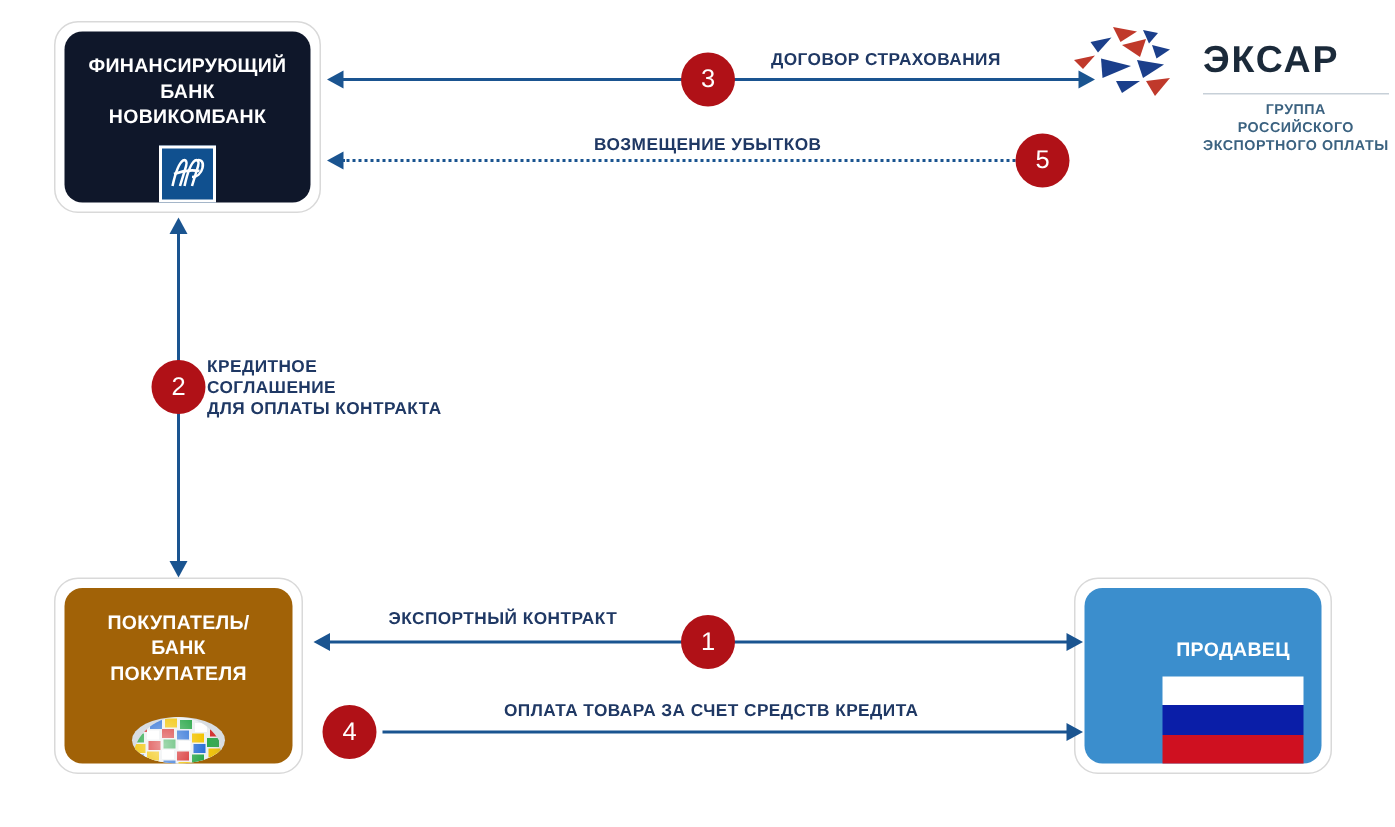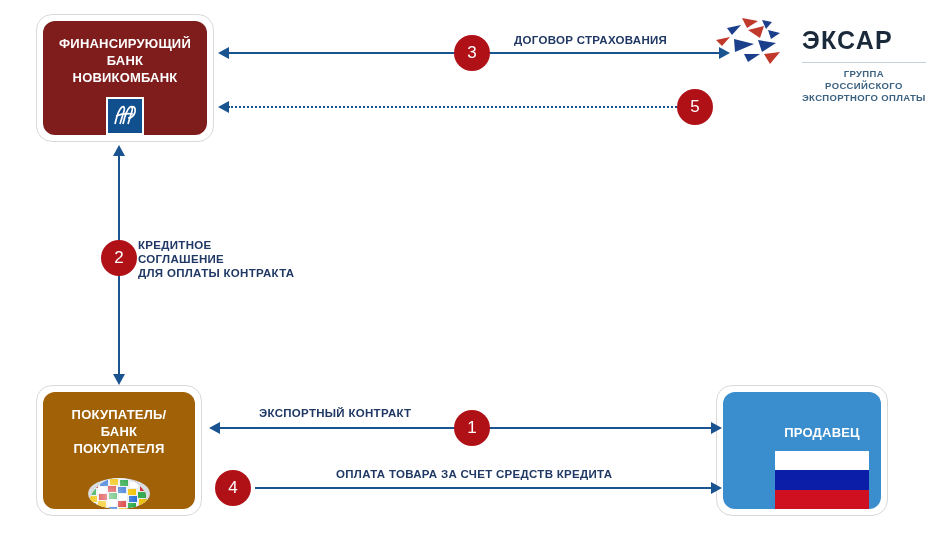--- a/index.html
+++ b/index.html
@@ -33,21 +33,21 @@
     color:#ffffff;
     font-size:13px;
     font-weight:bold;
     line-height:17px;
     text-align:center;
     letter-spacing:.2px;
     white-space:pre-line;
   }
 
   #node-bank{left:36px;top:14px;width:178px;height:128px;}
-  #node-bank .node-inner{background:#7f1d1d;}
+  #node-bank .node-inner{background:#0f172a;}
 
   #node-buyer{left:36px;top:385px;width:166px;height:131px;}
   #node-buyer .node-inner{background:#a16207;gap:12px;}
 
   #node-seller{left:716px;top:385px;width:172px;height:131px;}
   #node-seller .node-inner{background:#3b8ecd;padding-top:32px;padding-left:40px;}
 
   
   .nvk-logo{
     margin-top:11px;
@@ -272,20 +272,21 @@
   </div>
 
   <div class="line h-line" style="left:228px;top:52px;width:492px;"></div>
   <div class="arrow arr-left" style="left:218px;top:47px;"></div>
   <div class="arrow arr-right" style="left:719px;top:47px;"></div>
   <div class="caption" style="left:514px;top:33px;">ДОГОВОР СТРАХОВАНИЯ</div>
   <div class="badge" style="left:454px;top:35px;">3</div>
 
   <div class="dotline" style="left:228px;top:106px;width:452px;"></div>
   <div class="arrow arr-left" style="left:218px;top:101px;"></div>
+  <div class="caption" style="left:396px;top:90px;">ВОЗМЕЩЕНИЕ  УБЫТКОВ</div>
   <div class="badge" style="left:677px;top:89px;">5</div>
 
   <div class="line v-line" style="left:118px;top:155px;width:2px;height:228px;"></div>
   <div class="arrow arr-up" style="left:113px;top:145px;"></div>
   <div class="arrow arr-down" style="left:113px;top:374px;"></div>
   <div class="caption" style="left:138px;top:238px;">КРЕДИТНОЕ
 СОГЛАШЕНИЕ
 ДЛЯ ОПЛАТЫ КОНТРАКТА</div>
   <div class="badge" style="left:101px;top:240px;">2</div>
 

